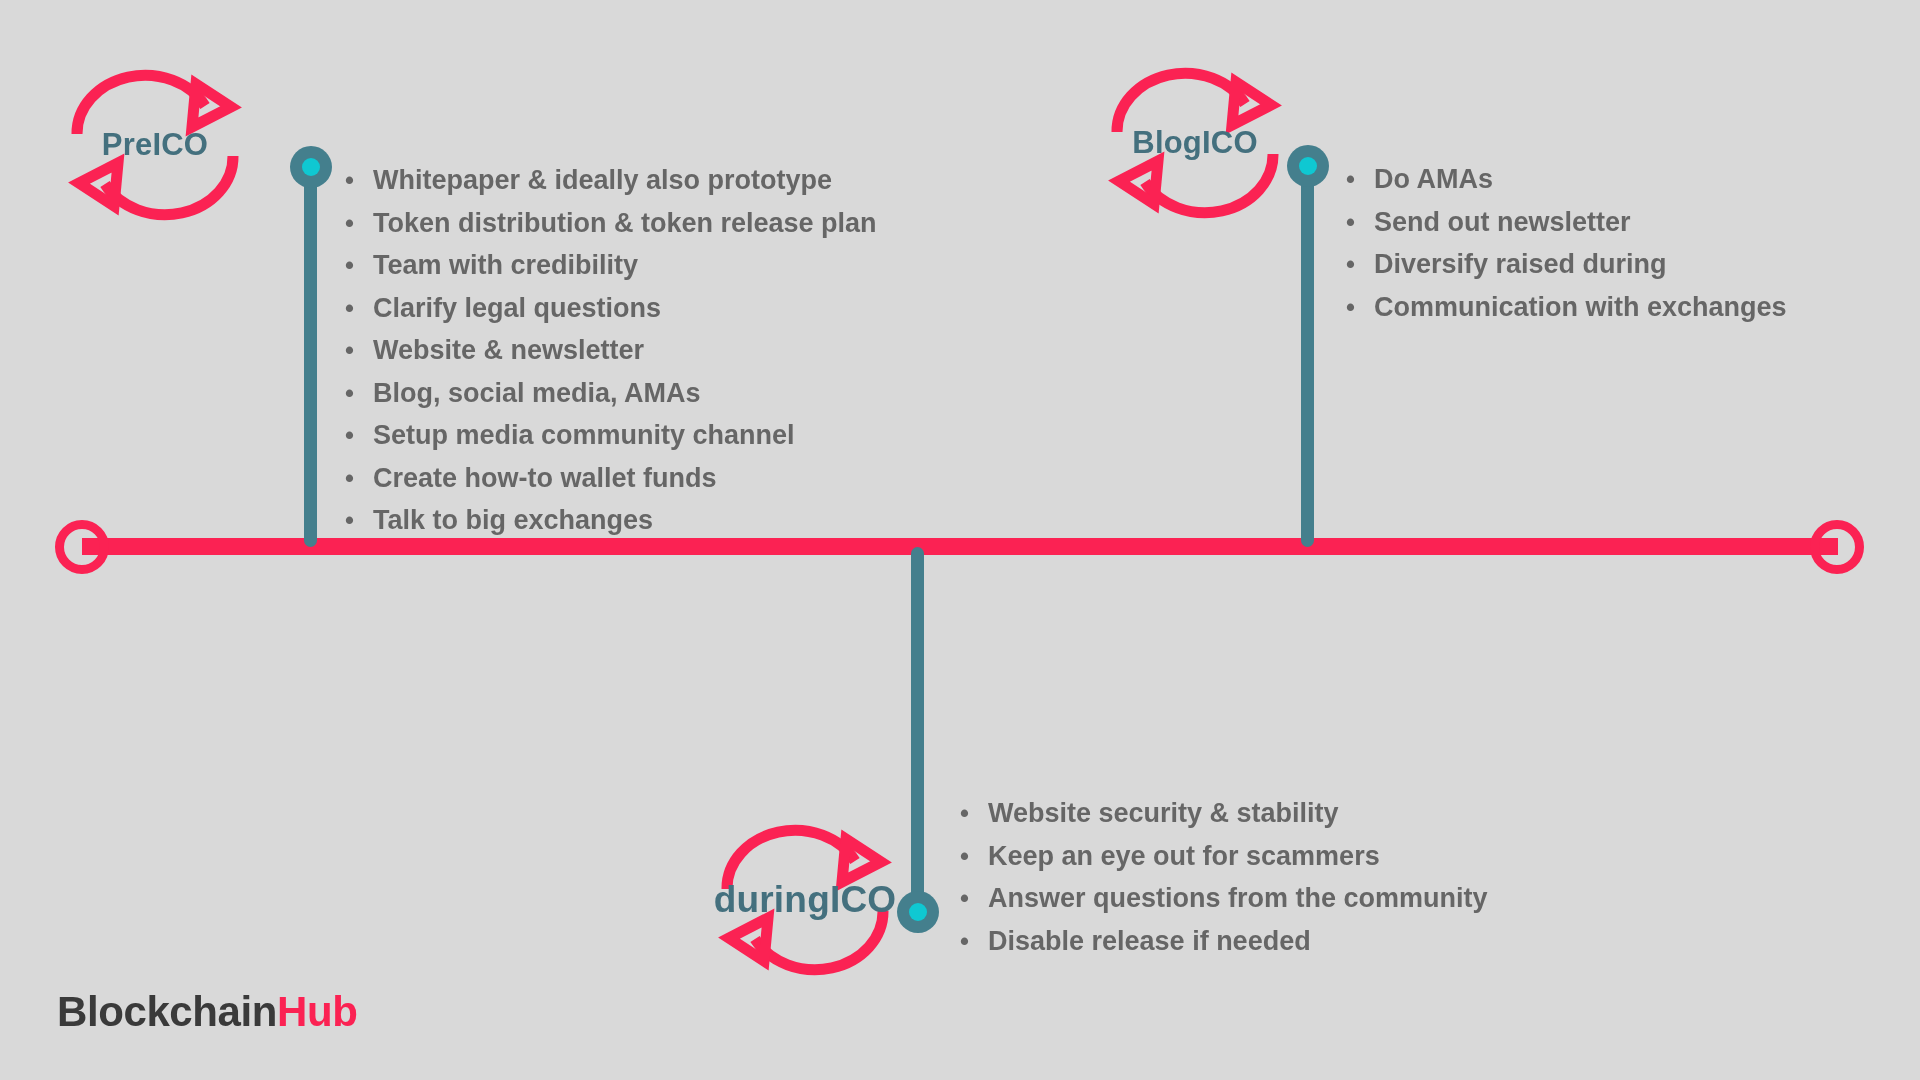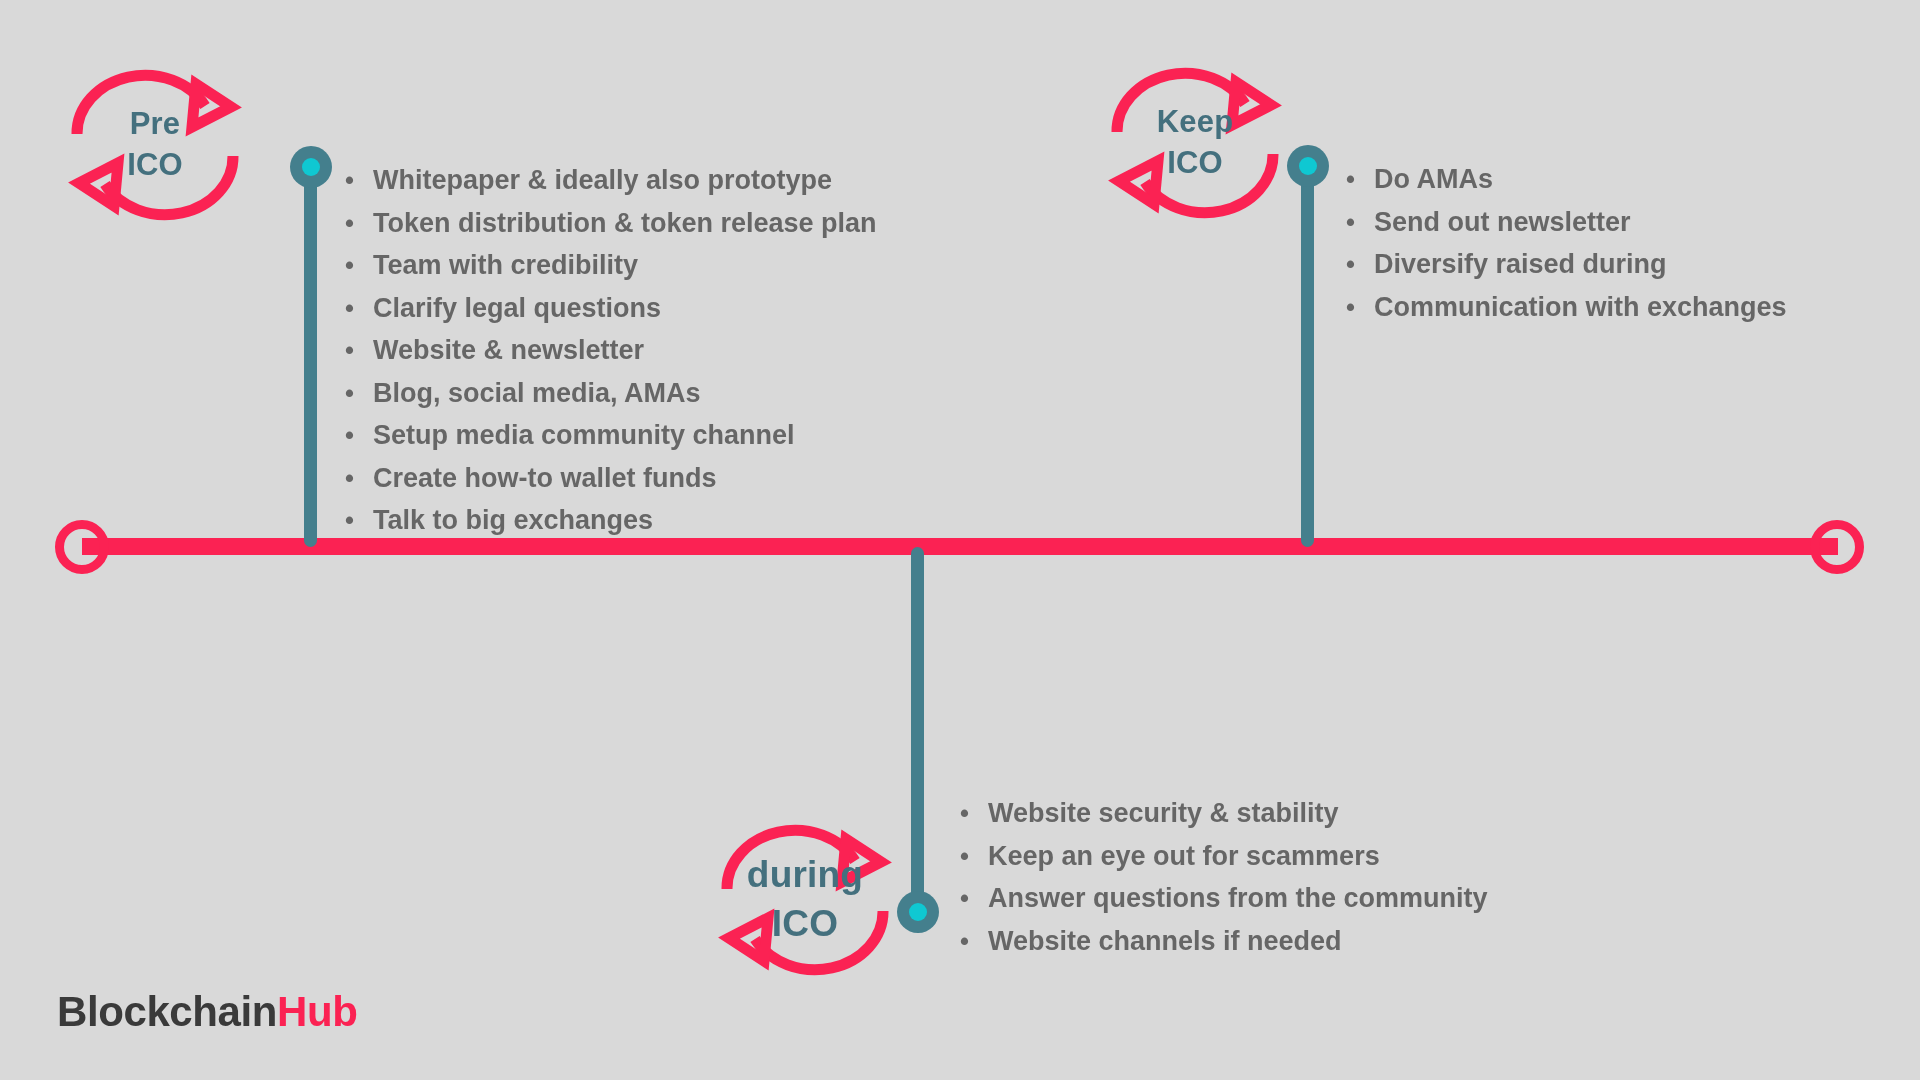--- a/index.html
+++ b/index.html
@@ -92,21 +92,21 @@
     width: 200px;
     height: 170px;
   }
   .phase-label {
     position: absolute;
     left: 0;
     top: 0;
     width: 200px;
     height: 170px;
     display: flex;
-    flex-direction: column;
+    flex-direction: row;
     align-items: center;
     justify-content: center;
     color: #44707e;
     font-weight: bold;
     font-size: 31px;
     line-height: 1.32;
     letter-spacing: 0.2px;
     pointer-events: none;
   }
   .badge-pre    { left: 55px;   top: 60px; }
@@ -197,21 +197,21 @@
   <div class="pin pin-post"></div>
 
   <div class="phase-badge badge-post">
     <svg viewBox="0 0 200 170">
       <path d="M 22 74 A 68 58 0 0 1 150 46" fill="none" stroke="#fb2253" stroke-width="11" stroke-linecap="butt"></path>
       <polygon points="141,24 176,47 137,67" fill="none" stroke="#fb2253" stroke-width="11" stroke-linejoin="miter"></polygon>
       <path d="M 178 96 A 68 58 0 0 1 50 124" fill="none" stroke="#fb2253" stroke-width="11" stroke-linecap="butt"></path>
       <polygon points="59,146 24,123 63,103" fill="none" stroke="#fb2253" stroke-width="11" stroke-linejoin="miter"></polygon>
     </svg>
     <div class="phase-label">
-      <span>Keep</span>
+      <span>Blog</span>
       <span>ICO</span>
     </div>
   </div>
 
   <ul class="bullet-list list-post">
     <li>Do AMAs</li>
     <li>Send out newsletter</li>
     <li>Diversify raised during</li>
     <li>Communication with exchanges</li>
   </ul>
@@ -229,18 +229,18 @@
     <div class="phase-label">
       <span>during</span>
       <span>ICO</span>
     </div>
   </div>
 
   <ul class="bullet-list list-during">
     <li>Website security &amp; stability</li>
     <li>Keep an eye out for scammers</li>
     <li>Answer questions from the community</li>
-    <li>Website channels if needed</li>
+    <li>Disable release if needed</li>
   </ul>
 
   <div class="logo"><span class="logo-main">Blockchain</span><span class="logo-accent">Hub</span></div>
 
 </div>
 
 </body></html>

